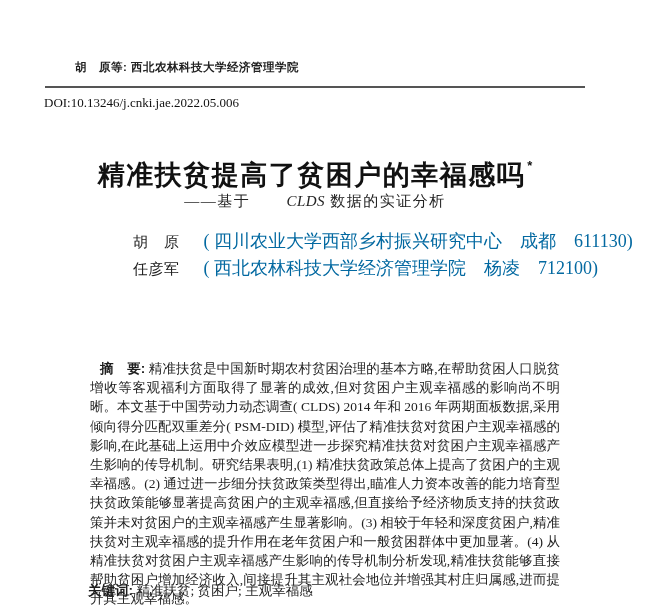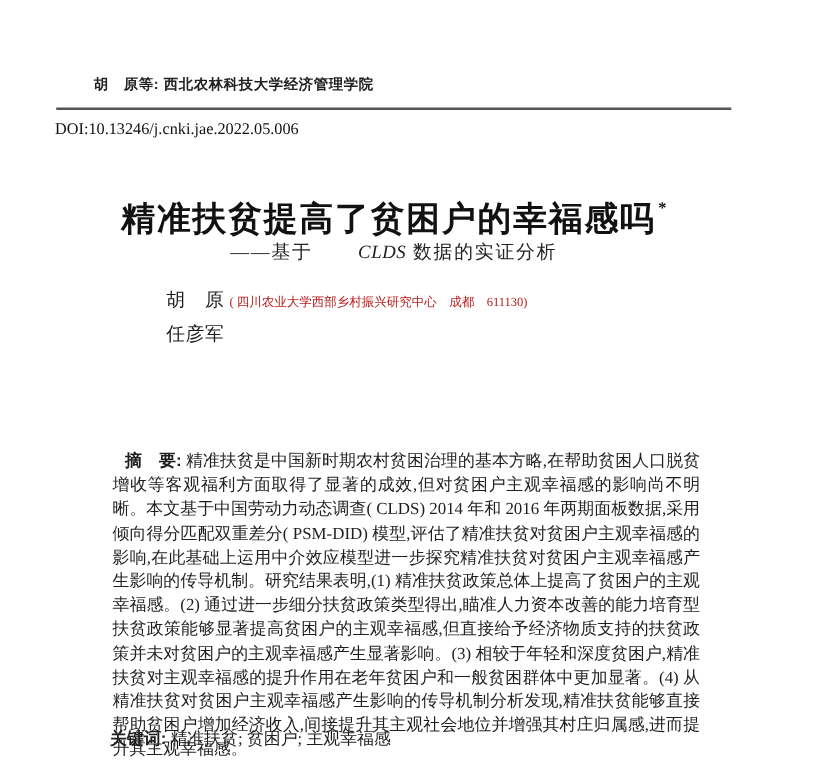--- a/index.html
+++ b/index.html
@@ -43,21 +43,21 @@
     font-size: 13px;
     color: #111;
     white-space: nowrap;
   }
   .title {
     position: absolute;
     left: 45px;
     top: 139px;
     width: 540px;
     text-align: center;
-    font-family: Liberation Serif, serif;
+    font-family: Liberation Sans, sans-serif;
     font-weight: bold;
     font-size: 27px;
     letter-spacing: 1.5px;
     color: #111;
     white-space: nowrap;
   }
   .title .note-marker {
     display: inline-block;
     font-size: 13px;
     vertical-align: 14px;
@@ -93,23 +93,23 @@
     line-height: 27px;
     white-space: nowrap;
   }
   .author-name {
     font-size: 15px;
     color: #1a1a1a;
     min-width: 46px;
     letter-spacing: 0.5px;
   }
   .author-affiliation {
-    font-size: 10px;
-    color: #b91c1c;
-    margin-left: 4px;
+    font-size: 18px;
+    color: #0369a1;
+    margin-left: 24px;
   }
   .abstract {
     position: absolute;
     left: 78px;
     top: 347px;
     width: 494px;
     font-size: 13.5px;
     line-height: 19.2px;
     text-align: justify;
     color: #1e1e1e;
@@ -150,20 +150,21 @@
 
   <div class="subtitle"><span>——基于 </span><span class="acronym">CLDS</span><span> 数据的实证分析</span></div>
 
   <div class="authors">
     <div class="author-row">
       <span class="author-name">胡　原</span>
       <span class="author-affiliation">( 四川农业大学西部乡村振兴研究中心　成都　611130)</span>
     </div>
     <div class="author-row">
       <span class="author-name">任彦军</span>
+      <span class="author-affiliation">( 西北农林科技大学经济管理学院　杨凌　712100)</span>
     </div>
   </div>
 
   <div class="abstract">
     <p><span class="abstract-label">摘　要:</span> <span>精准扶贫是中国新时期农村贫困治理的基本方略,在帮助贫困人口脱贫增收等客观福利方面取得了显著的成效,但对贫困户主观幸福感的影响尚不明晰。本文基于中国劳动力动态调查( CLDS) 2014 年和 2016 年两期面板数据,采用倾向得分匹配双重差分( PSM-DID) 模型,评估了精准扶贫对贫困户主观幸福感的影响,在此基础上运用中介效应模型进一步探究精准扶贫对贫困户主观幸福感产生影响的传导机制。研究结果表明,(1) 精准扶贫政策总体上提高了贫困户的主观幸福感。(2) 通过进一步细分扶贫政策类型得出,瞄准人力资本改善的能力培育型扶贫政策能够显著提高贫困户的主观幸福感,但直接给予经济物质支持的扶贫政策并未对贫困户的主观幸福感产生显著影响。(3) 相较于年轻和深度贫困户,精准扶贫对主观幸福感的提升作用在老年贫困户和一般贫困群体中更加显著。(4) 从精准扶贫对贫困户主观幸福感产生影响的传导机制分析发现,精准扶贫能够直接帮助贫困户增加经济收入,间接提升其主观社会地位并增强其村庄归属感,进而提升其主观幸福感。</span></p>
   </div>
 
   <div class="keywords"><span class="keywords-label">关键词:</span><span> 精准扶贫; 贫困户; 主观幸福感</span></div>
 
 </div>

